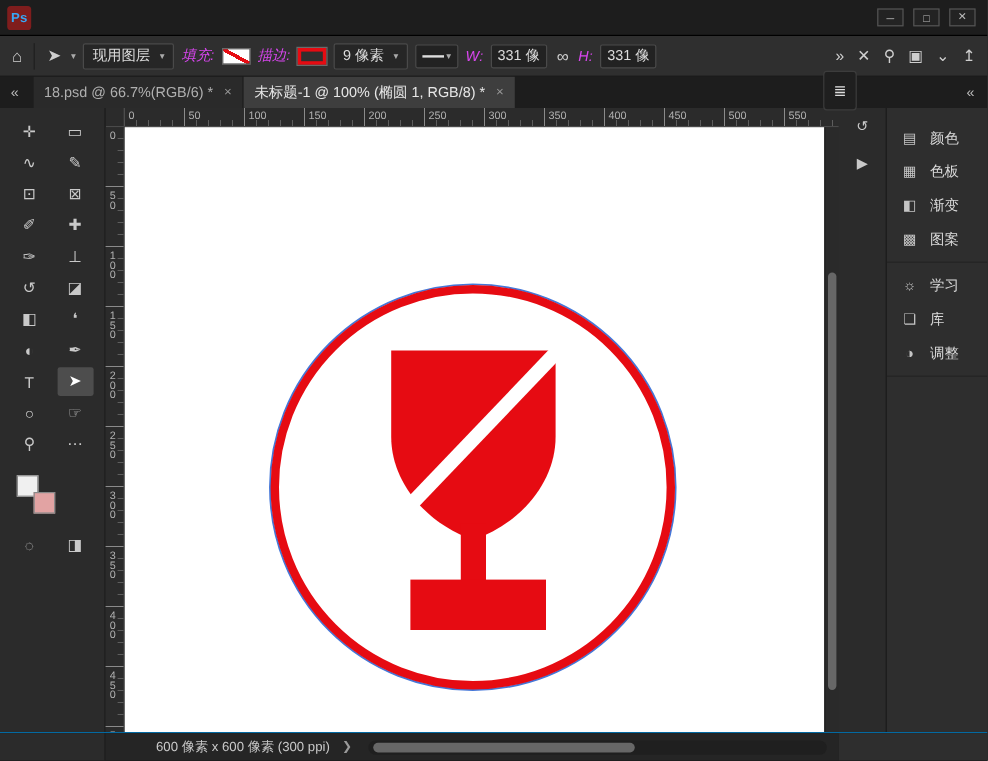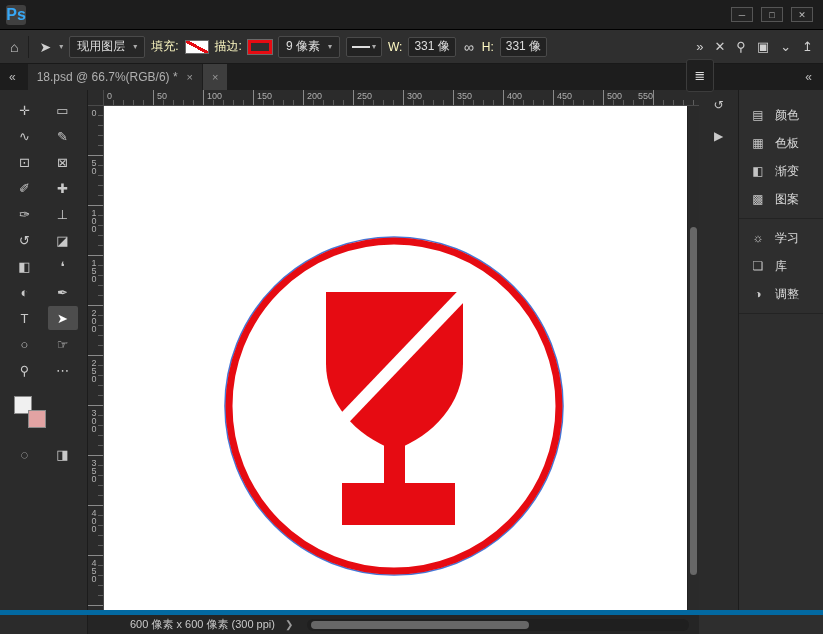--- a/index.html
+++ b/index.html
@@ -3,37 +3,37 @@
 <meta charset="utf-8">
 <style>
   *{box-sizing:border-box;margin:0;padding:0;}
   html,body{background:#111;}
   body{font-family:"Liberation Sans","DejaVu Sans",sans-serif;}
   .app{width:823px;height:634px;background:#1d1d1d;color:#ddd;font-size:12px;overflow:hidden;
        display:flex;flex-direction:column;user-select:none;position:relative;}
 
   
   .titlebar{flex:0 0 30px;display:flex;align-items:center;background:#1d1d1d;border-bottom:1px solid #000;}
-  .ps-logo{width:20px;height:20px;margin:0 8px 0 6px;background:#404040;color:#37a7f5;font-weight:bold;
-           font-size:16px;display:flex;align-items:center;justify-content:center;border-radius:3px;}
+  .ps-logo{width:20px;height:20px;margin:0 8px 0 6px;background:#7f1d1d;color:#37a7f5;font-weight:bold;
+           font-size:11px;display:flex;align-items:center;justify-content:center;border-radius:3px;}
   .menus{display:flex;align-items:center;}
   .menu-item{padding:0 8px;color:#d4d4d4;line-height:30px;}
   .win-controls{margin-left:auto;display:flex;gap:8px;padding-right:10px;}
   .win-btn{width:22px;height:15px;border:1px solid #555;display:flex;align-items:center;justify-content:center;
            font-size:9px;color:#bbb;background:#232323;}
 
   
   .optionsbar{flex:0 0 34px;background:#2f2f2f;border-bottom:1px solid #191919;display:flex;align-items:center;
               gap:6px;padding:0 8px;}
   .ob-icon{color:#cfcfcf;font-size:14px;padding:0 2px;}
   .ob-divider{width:1px;height:22px;background:#1e1e1e;margin:0 2px;}
   .caret{font-size:8px;color:#aaa;}
   .ob-select{background:#262626;border:1px solid #4a4a4a;border-radius:2px;height:22px;display:flex;
              align-items:center;padding:0 7px;gap:8px;color:#ddd;}
-  .ob-label{color:#fef9c3;}
+  .ob-label{color:#d946ef;font-style:italic;}
   .fill-swatch{width:24px;height:14px;border:1px solid #6a6a6a;
      background:linear-gradient(to top right,#fff calc(50% - 1.5px),var(--red) calc(50% - 1.5px) calc(50% + 1.5px),#fff calc(50% + 1.5px));}
   .stroke-swatch{width:24px;height:14px;border:3px solid var(--red);outline:1px solid #6a6a6a;background:#2f2f2f;}
   .ob-field{background:#222;border:1px solid #4a4a4a;border-radius:2px;height:20px;display:flex;align-items:center;
             padding:0 5px;min-width:46px;color:#ddd;white-space:nowrap;}
   .line-style{min-width:36px;justify-content:space-between;}
   .line-sample{width:18px;border-top:2px solid #ddd;}
   .ob-right{margin-left:auto;display:flex;align-items:center;gap:11px;padding-right:2px;color:#cfcfcf;}
   .ob-right .ri{font-size:13px;}
 
@@ -91,21 +91,21 @@
                border:1px solid #3c3c3c;border-radius:3px;display:flex;align-items:center;justify-content:center;
                color:#ddd;z-index:6;font-size:13px;}
   .dock-icon{width:28px;height:24px;display:flex;align-items:center;justify-content:center;color:#c9c9c9;font-size:12px;}
 
   .right-panel{flex:1;background:#2e2e2e;display:flex;flex-direction:column;padding-top:6px;}
   .panel-group{padding:5px 0;border-bottom:1px solid #232323;}
   .panel-item{height:28px;display:flex;align-items:center;gap:9px;padding:0 11px;color:#dadada;}
   .panel-icon{width:16px;text-align:center;color:#c4c4c4;font-size:12px;}
 
   
-  .statusbar{flex:0 0 24px;display:flex;border-top:5px solid #0369a1;}
+  .statusbar{flex:0 0 24px;display:flex;border-top:1px solid #0369a1;}
   .status-left{flex:0 0 88px;background:#2b2b2b;border-right:1px solid #1c1c1c;}
   .status-mid{flex:0 0 611px;background:#252525;display:flex;align-items:center;gap:10px;
               padding:0 10px 0 42px;color:#c9c9c9;font-size:11px;}
   .status-chevron{color:#9a9a9a;font-size:10px;}
   .h-scroll{flex:1;height:12px;background:#1f1f1f;border-radius:6px;position:relative;margin-left:4px;}
   .h-thumb{position:absolute;top:2px;bottom:2px;left:1%;width:57%;background:#676767;border-radius:4px;}
   .status-right{flex:1;background:#2e2e2e;}
 </style>
 </head>
 <body>
@@ -162,20 +162,21 @@
   </div>
 
   <div class="tabbar">
     <span class="collapse-left">«</span>
     <div style="display:flex;align-items:flex-end;height:26px;" id="tabs">
         <div class="tab">
           <span class="tab-label">18.psd @ 66.7%(RGB/6) *</span>
           <span class="tab-close">×</span>
         </div>
         <div class="tab active">
+          <span class="tab-label">未标题-1 @ 100% (椭圆 1, RGB/8) *</span>
           <span class="tab-close">×</span>
         </div>
       </div>
     <span class="collapse-right">«</span>
   </div>
 
   <div class="main">
 
     <div class="toolbar">
       <div class="tools" id="tools">
@@ -267,21 +268,21 @@
           <span class="hnum" style="left: 53px;">50</span>
           <span class="hnum" style="left: 103px;">100</span>
           <span class="hnum" style="left: 153px;">150</span>
           <span class="hnum" style="left: 203px;">200</span>
           <span class="hnum" style="left: 253px;">250</span>
           <span class="hnum" style="left: 303px;">300</span>
           <span class="hnum" style="left: 353px;">350</span>
           <span class="hnum" style="left: 403px;">400</span>
           <span class="hnum" style="left: 453px;">450</span>
           <span class="hnum" style="left: 503px;">500</span>
-          <span class="hnum" style="left: 534px;">550</span>
+          <span class="hnum" style="left: 553px;">550</span>
         </div>
       <div class="v-ruler" id="vruler">
           <span class="vnum" style="top: 2px;">0</span>
           <span class="vnum" style="top: 52px;">50</span>
           <span class="vnum" style="top: 102px;">100</span>
           <span class="vnum" style="top: 152px;">150</span>
           <span class="vnum" style="top: 202px;">200</span>
           <span class="vnum" style="top: 252px;">250</span>
           <span class="vnum" style="top: 302px;">300</span>
           <span class="vnum" style="top: 352px;">350</span>

